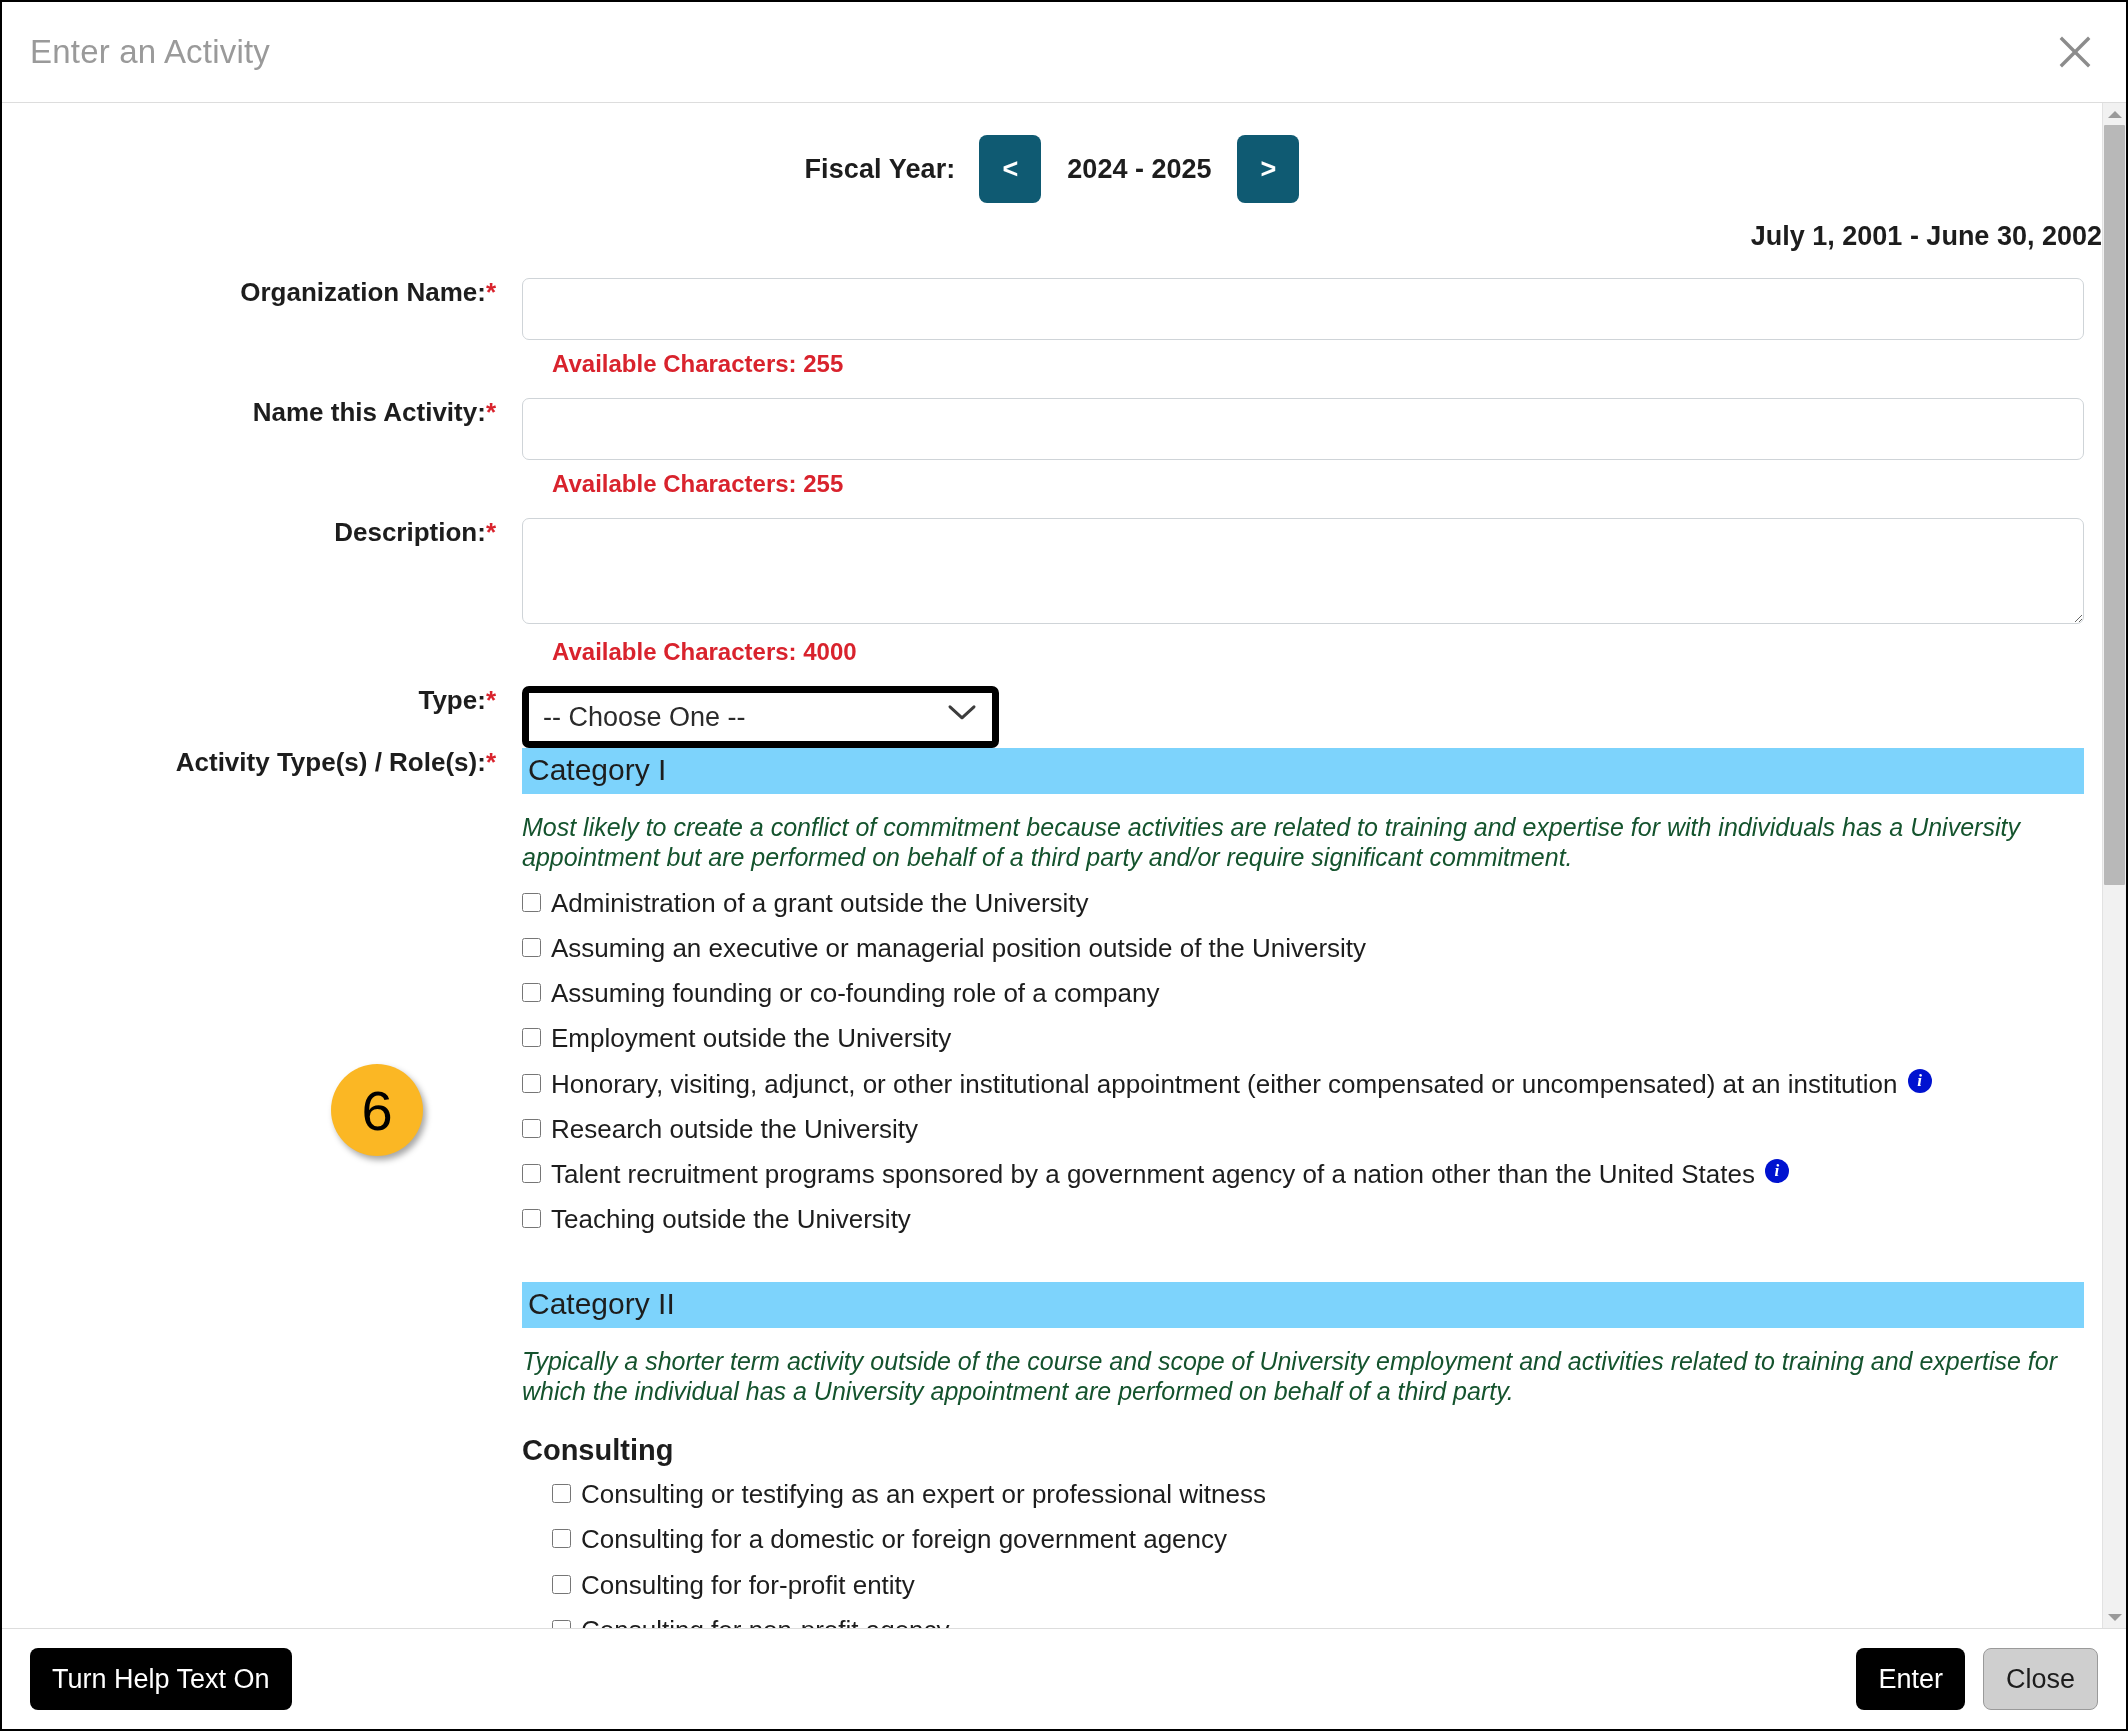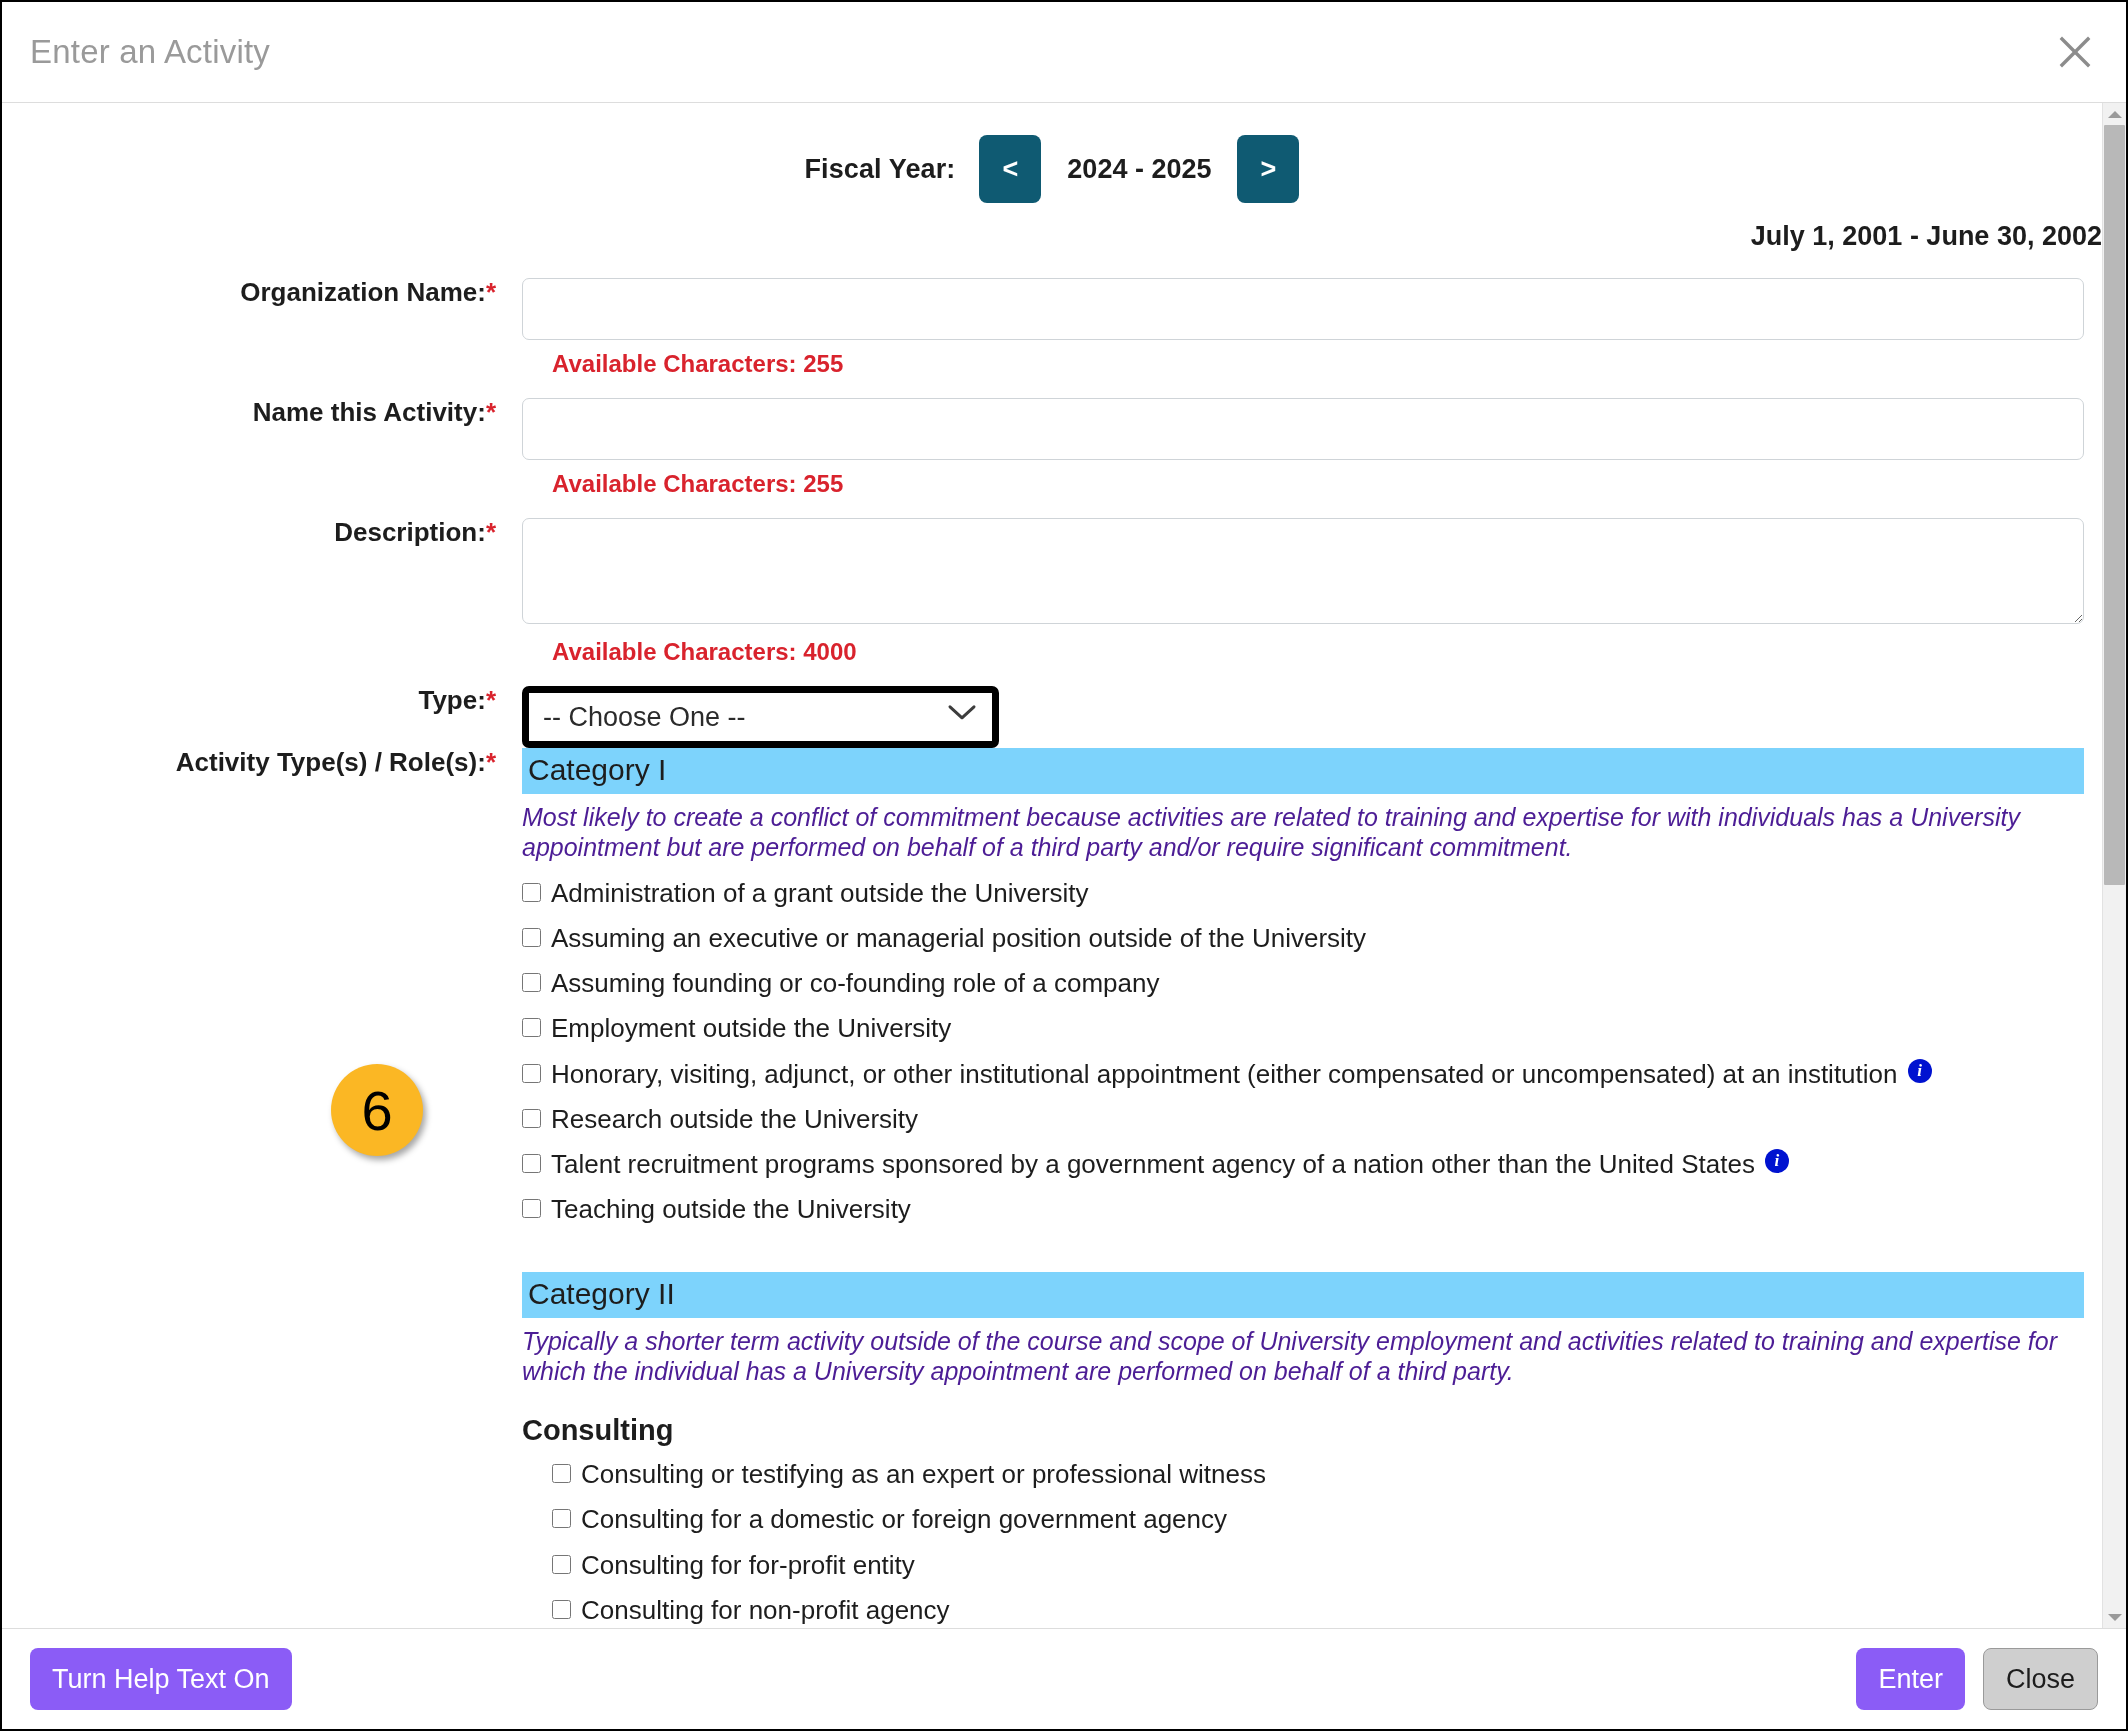--- a/index.html
+++ b/index.html
@@ -221,22 +221,22 @@
     font-size: 30px;
     line-height: 1.2;
     padding: 4px 6px 6px 6px;
     margin: 0;
     font-weight: 400;
   }
   .cat-desc {
     font-style: italic;
     font-size: 25px;
     line-height: 1.2;
-    color: #4c1d95;
-    margin: 8px 0 0 0;
+    color: #14532d;
+    margin: 18px 0 0 0;
     padding-right: 6px;
   }
   .cb-list { margin: 16px 0 0 0; padding: 0; list-style: none; }
   .cb-item {
     display: flex;
     align-items: flex-start;
     font-size: 26px;
     color: #1d1d1d;
     line-height: 1.16;
     margin-bottom: 15px;
@@ -305,21 +305,21 @@
   .btn {
     font-family: "Liberation Sans", sans-serif;
     font-size: 27px;
     border-radius: 8px;
     cursor: pointer;
     border: none;
     padding: 0 22px;
     height: 62px;
     line-height: 1;
   }
-  .btn-teal { background: #8b5cf6; color: #ffffff; }
+  .btn-teal { background: #000000; color: #ffffff; }
   .btn-grey { background: #cfcfcf; color: #1d1d1d; border: 1px solid #9a9a9a; }
   .footer-right { display: flex; align-items: center; gap: 18px; }
 </style>
 </head>
 <body>
 
 <div class="modal">
 
   <div class="modal-header">
     <div class="modal-title">Enter an Activity</div>

